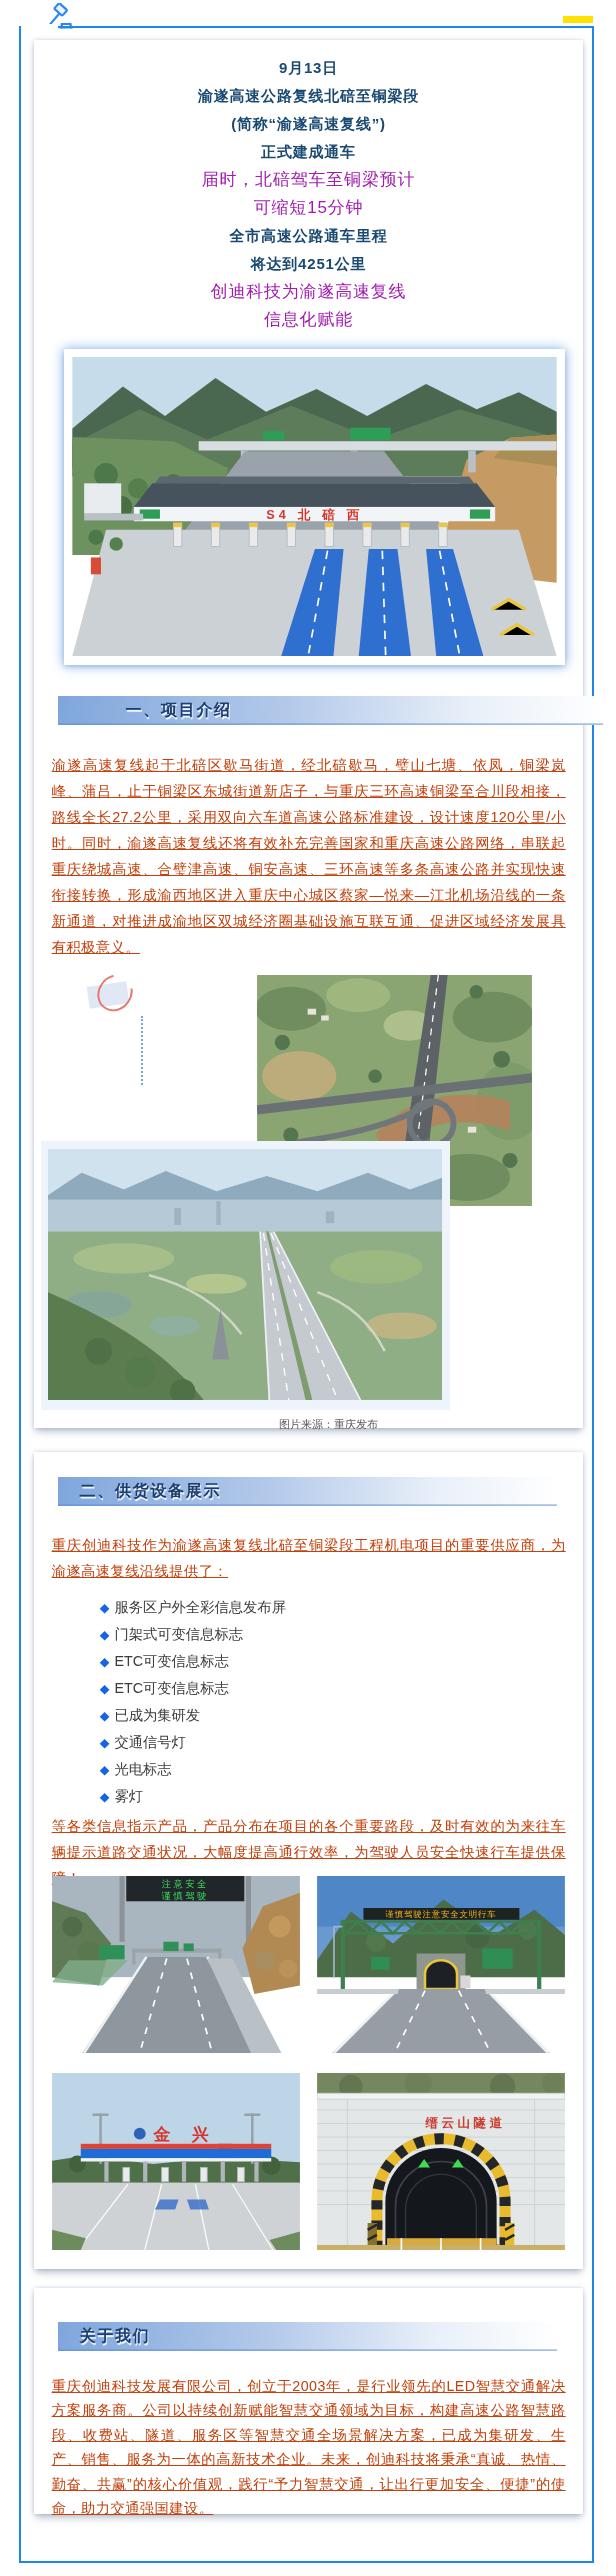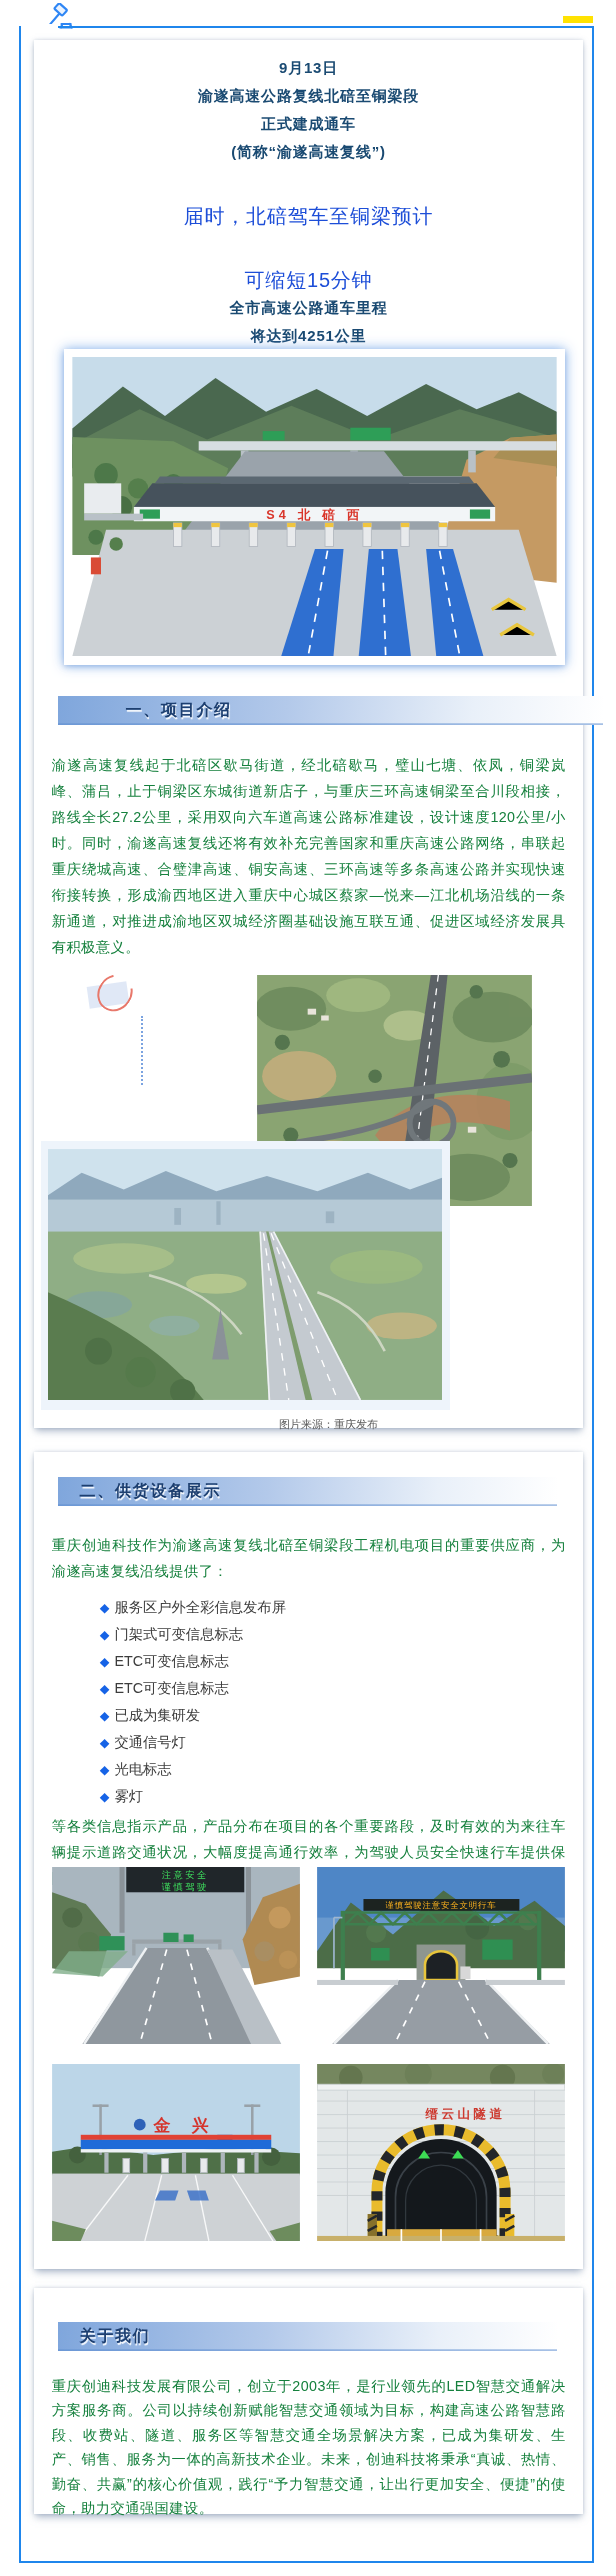--- a/index.html
+++ b/index.html
@@ -14,51 +14,51 @@
   
   .card{position:absolute;left:34px;width:549px;background:#fff;
         box-shadow:0 3.4px 7.6px -0.8px rgba(104,126,158,.55),0 0 3.4px rgba(120,140,170,.28);}
   #card1{top:40px;height:1388px;}
   #card2{top:1452px;height:817px;}
   #card3{top:2288px;height:226px;}
   
   .hero{position:absolute;left:0;top:13.5px;width:549px;text-align:center;}
   .hero div{line-height:28px;letter-spacing:0.8px;}
   .h-navy{color:#1a4a72;font-weight:700;font-size:15px;}
-  .h-blue{color:#1d4ed8;font-size:20px;margin-top:36px;}
+  .h-blue{color:#a21caf;font-size:17px;}
   
   .photo-frame{position:absolute;background:#fff;padding:8.4px;
                box-shadow:0 0 11.8px rgba(120,170,235,.9),0 1.7px 5px rgba(120,150,200,.5);}
   .photo-frame svg{display:block;}
   .soft-frame{position:absolute;background:#eef4fb;padding:7.6px;z-index:3;}
   
   .sec-bar{position:absolute;left:23.6px;width:499px;height:29px;
            background:linear-gradient(95deg,#7fa6dc 0%,#b3c9ea 42%,#e9f0f9 76%,#ffffff 100%);
            box-shadow:inset 0 -1.7px 0 rgba(92,141,208,.55);}
   .sec-bar span{display:block;line-height:28px;padding-left:22px;font-size:16px;font-weight:700;
                 color:#1d3f70;text-shadow:0.8px 1.7px 0.8px rgba(255,255,255,.95);letter-spacing:1.7px;}
   
-  .para{position:absolute;left:17.7px;width:514px;font-size:14.3px;line-height:26px;color:#15803d;
-        text-align:justify;letter-spacing:0.4px;}
+  .para{position:absolute;left:17.7px;width:514px;font-size:14.3px;line-height:26px;color:#c2410c;
+        text-align:justify;letter-spacing:0.4px;text-decoration:underline;}
   .caption{position:absolute;left:0;width:549px;text-align:center;font-size:11px;color:#5a5a5a;padding-left:20px;}
   
   .bullets{position:absolute;left:17.7px;width:514px;}
   .bullet-line{height:27px;line-height:27px;font-size:14.3px;color:#3c3c3c;margin-left:48px;}
   .bullet-line .dia{color:#1663e6;font-size:12.6px;margin-right:5px;}
   
   .doodle-square{position:absolute;left:54px;top:944px;width:40px;height:22px;
                  background:#dbe4f5;opacity:.85;transform:rotate(-8deg);}
   .doodle-circle{position:absolute;left:64px;top:934px;width:30px;height:34px;border-radius:50%;
                  border:2.5px solid #e8786b;border-top-color:transparent;transform:rotate(35deg);}
   .doodle-dots{position:absolute;left:107px;top:976px;height:69px;width:0;
                border-left:2.5px dotted #7ba3e0;}
   
   .inter-photo{position:absolute;left:223px;top:935px;z-index:2;}
   
-  .grid{position:absolute;left:17.7px;top:415px;width:514px;display:grid;
+  .grid{position:absolute;left:17.7px;top:424px;width:514px;display:grid;
         grid-template-columns:248px 248px;grid-column-gap:17.7px;grid-row-gap:20px;}
   .grid svg{display:block;}
 </style>
 </head>
 <body>
 
 <div id="page">
 
   <svg class="gavel" viewBox="0 0 36 32">
     <g stroke="#2e86f5" stroke-width="2.6" fill="none" stroke-linecap="round">
@@ -70,22 +70,22 @@
   </svg>
   <div class="yellow-mark"></div>
   <div class="frame"></div>
   <div class="frame-gap"></div>
 
   <div class="card" id="card1">
 
     <div class="hero">
       <div class="h-navy">9月13日</div>
       <div class="h-navy">渝遂高速公路复线北碚至铜梁段</div>
+      <div class="h-navy">(简称“渝遂高速复线”)</div>
       <div class="h-navy">正式建成通车</div>
-      <div class="h-navy">(简称“渝遂高速复线”)</div>
       <div class="h-blue">届时，北碚驾车至铜梁预计</div>
       <div class="h-blue">可缩短15分钟</div>
       <div class="h-navy">全市高速公路通车里程</div>
       <div class="h-navy">将达到4251公里</div>
       <div class="h-blue">创迪科技为渝遂高速复线</div>
       <div class="h-blue">信息化赋能</div>
     </div>
 
     <div class="photo-frame" style="left:29.5px;top:309px;">
       <svg width="485" height="299" viewBox="0 0 575 355">

